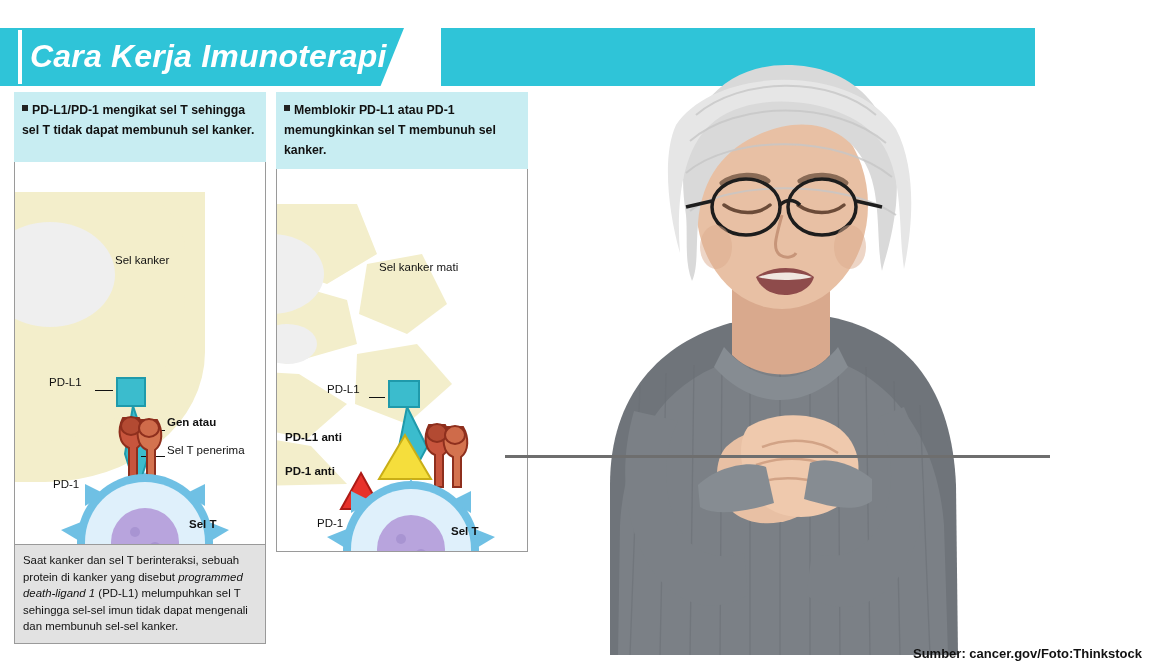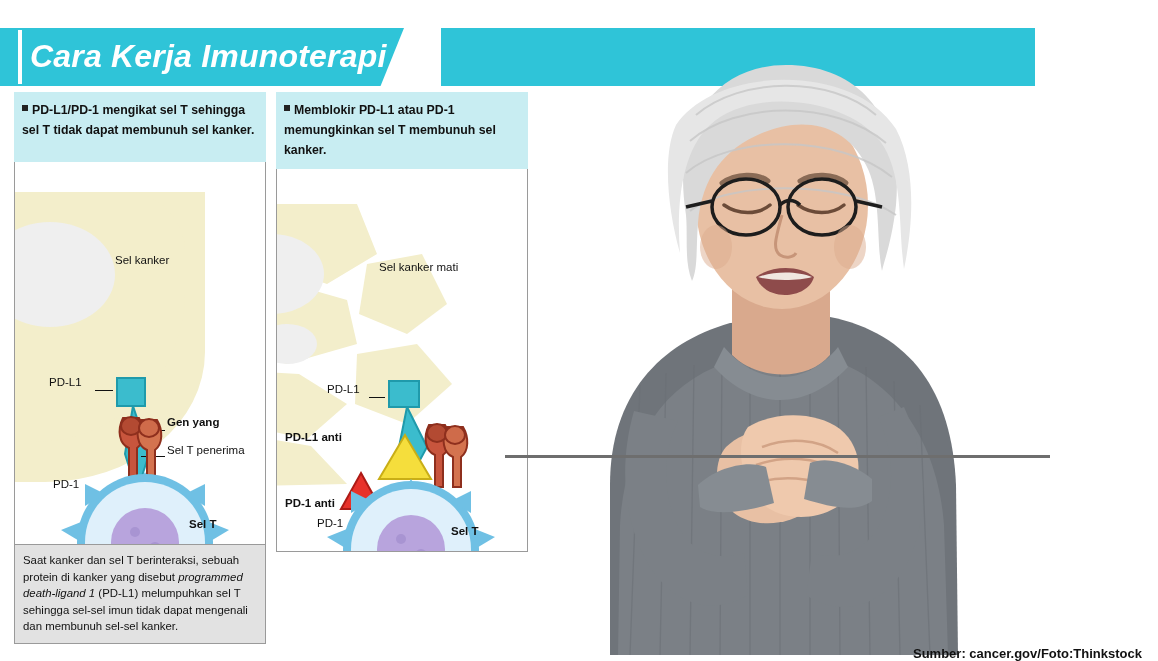--- a/index.html
+++ b/index.html
@@ -177,21 +177,21 @@
 
     <div class="lbl" style="left:100px; top:92px;">Sel kanker</div>
 
     <div class="lbl" style="left:34px; top:214px;">PD-L1</div>
     <div class="leader" style="left:80px; top:228px; width:18px;"></div>
 
     <svg style="position:absolute; left:88px; top:210px;" width="60" height="130" viewBox="0 0 60 130">
       <path d="M14 6 L42 6 L42 34 L30 34 L46 82 L34 120 L22 82 L30 34 L14 34 Z" fill="#3bbccd" stroke="#1f9aab" stroke-width="2"></path>
     </svg>
 
-    <div class="lbl lbl-b" style="left:152px; top:254px;">Gen yang</div>
+    <div class="lbl lbl-b" style="left:152px; top:254px;">Gen atau</div>
     <div class="leader" style="left:120px; top:268px; width:30px;"></div>
 
     <div class="lbl" style="left:152px; top:282px;">Sel T penerima</div>
     <div class="leader" style="left:126px; top:294px; width:24px;"></div>
 
     <svg style="position:absolute; left:96px; top:248px;" width="60" height="80" viewBox="0 0 60 80">
       <path d="M12 8 C6 20 8 34 18 38 L18 70 L26 70 L26 38 C34 32 34 18 28 8 Z" fill="#c8553d" stroke="#8e2f1d" stroke-width="2"></path>
       <path d="M30 10 C24 22 26 36 36 40 L36 70 L44 70 L44 40 C52 34 52 20 46 10 Z" fill="#d4734f" stroke="#8e2f1d" stroke-width="2"></path>
       <ellipse cx="20" cy="16" rx="10" ry="9" fill="#b34a32" stroke="#8e2f1d" stroke-width="2"></ellipse>
       <ellipse cx="38" cy="18" rx="10" ry="9" fill="#cf6b4a" stroke="#8e2f1d" stroke-width="2"></ellipse>
@@ -259,21 +259,21 @@
     <svg style="position:absolute; left:98px; top:262px;" width="60" height="52" viewBox="0 0 60 52">
       <path d="M30 4 L56 48 L4 48 Z" fill="#f5de3c" stroke="#c9ae16" stroke-width="2"></path>
     </svg>
 
     <div class="lbl lbl-b" style="left:8px; top:262px;">PD-L1 anti</div>
 
     <svg style="position:absolute; left:60px; top:300px;" width="48" height="44" viewBox="0 0 48 44">
       <path d="M24 4 L44 40 L4 40 Z" fill="#e8312a" stroke="#ad1a15" stroke-width="2"></path>
     </svg>
 
-    <div class="lbl lbl-b" style="left:8px; top:296px; white-space:pre-line; line-height:1.2;margin-top:32px;">PD-1 anti</div>
+    <div class="lbl lbl-b" style="left:8px; top:296px; white-space:pre-line; line-height:1.2;">PD-1 anti</div>
 
     <svg style="position:absolute; left:140px; top:248px;" width="60" height="80" viewBox="0 0 60 80">
       <path d="M12 8 C6 20 8 34 18 38 L18 70 L26 70 L26 38 C34 32 34 18 28 8 Z" fill="#c8553d" stroke="#8e2f1d" stroke-width="2"></path>
       <path d="M30 10 C24 22 26 36 36 40 L36 70 L44 70 L44 40 C52 34 52 20 46 10 Z" fill="#d4734f" stroke="#8e2f1d" stroke-width="2"></path>
       <ellipse cx="20" cy="16" rx="10" ry="9" fill="#b34a32" stroke="#8e2f1d" stroke-width="2"></ellipse>
       <ellipse cx="38" cy="18" rx="10" ry="9" fill="#cf6b4a" stroke="#8e2f1d" stroke-width="2"></ellipse>
     </svg>
 
     <div style="position:absolute; left:92px; top:272px; width:110px; height:70px; background:#d8f0e2; border-radius:50%; opacity:0.85; z-index:-1;"></div>
 

